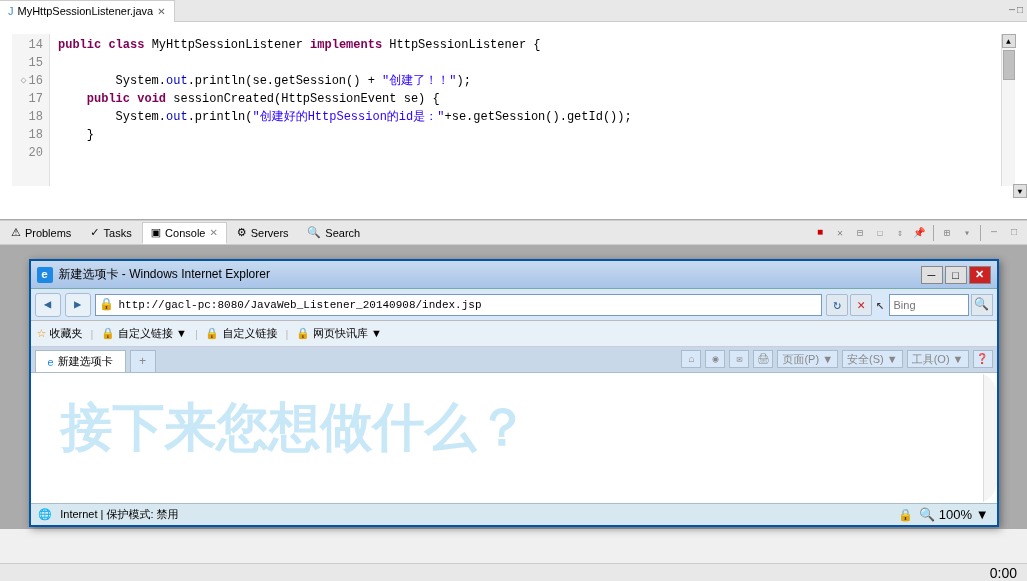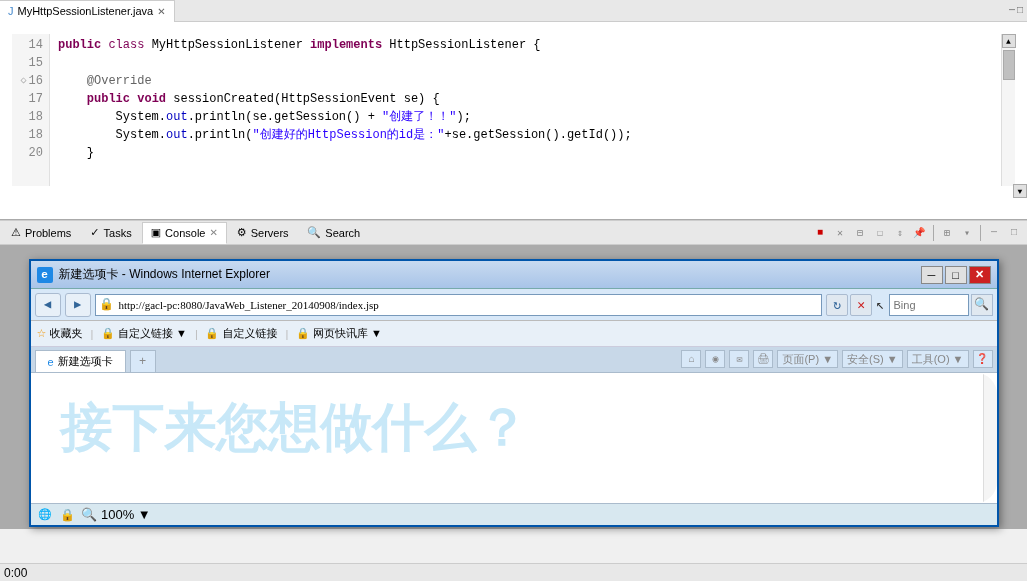--- a/index.html
+++ b/index.html
@@ -247,21 +247,21 @@
       height: 22px;
       border: 1px solid #7799bb;
       background: #fff;
       display: flex;
       align-items: center;
       padding: 0 4px;
       gap: 4px;
       font-size: 11px;
     }
     .ie-address-icon { color: #1e88e5; font-size: 12px; }
-    .ie-address-text { font-size: 11px; font-family: Liberation Serif, serif; color: #000; flex: 1; }
+    .ie-address-text { font-size: 11px; font-family: Liberation Mono, monospace; color: #000; flex: 1; }
     .ie-search-area {
       display: flex;
       align-items: flex-start;
       gap: 2px;
     }
     .ie-search-bar {
       width: 80px;
       height: 22px;
       border: 1px solid #7799bb;
       background: #fff;
@@ -435,25 +435,24 @@
       <div>14</div>
       <div>15</div>
       <div style="display:flex; align-items:center; justify-content:flex-end; gap:2px;">
         <span style="color:#aaa; font-size:10px;">◇</span>16</div>
       <div>17</div>
       <div>18</div>
       <div>18</div>
       <div>20</div>
     </div>
     <div class="code-lines">
-      <div class="code-line"><span class="kw" style="color:#7f0055;font-weight:bold;">public</span> <span class="kw" style="color:#7f0055;font-weight:normal;">class</span> MyHttpSessionListener <span class="kw" style="color:#7f0055;font-weight:bold;">implements</span> HttpSessionListener {</div>
+      <div class="code-line"><span class="kw" style="color:#7f0055;font-weight:bold;">public</span> <span class="kw" style="color:#7f0055;font-weight:bold;">class</span> MyHttpSessionListener <span class="kw" style="color:#7f0055;font-weight:bold;">implements</span> HttpSessionListener {</div>
       <div class="code-line"></div>
-      <div class="code-line">    <span style="color:#646464;">@Override</span></div>
+      <div class="code-line">        System.<span style="color:#0000c0;">out</span>.println(se.getSession() + <span style="color:#2a00ff;">"创建了！！"</span>);</div>
       <div class="code-line">    <span class="kw" style="color:#7f0055;font-weight:bold;">public</span> <span class="kw" style="color:#7f0055;font-weight:bold;">void</span> sessionCreated(HttpSessionEvent se) {</div>
-      <div class="code-line">        System.<span style="color:#0000c0;">out</span>.println(se.getSession() + <span style="color:#2a00ff;">"创建了！！"</span>);</div>
       <div class="code-line">        System.<span style="color:#0000c0;">out</span>.println(<span style="color:#2a00ff;">"创建好的HttpSession的id是："</span>+se.getSession().getId());</div>
       <div class="code-line">    }</div>
     </div>
     <div class="code-scrollbar">
       <div class="scroll-up">▲</div>
       <div class="scroll-thumb"></div>
       <div class="scroll-down" style="position:absolute; bottom:0; right:0;">▼</div>
     </div>
   </div>
 </div>
@@ -578,27 +577,28 @@
       </div>
     </div>
 
     <div class="ie-content">
       <div class="ie-placeholder-text">接下来您想做什么？</div>
       <div class="ie-scroll-right"></div>
     </div>
 
     <div class="ie-statusbar">
       <span class="ie-status-icon">🌐</span>
+      <span class="ie-status-zone">Internet | 保护模式: 禁用</span>
       <div class="ie-status-right">
         <span style="font-size:12px; color:#888;">🔒</span>
         <span style="font-size:13px; font-family:Arial; color:#000;">
           <span>🔍</span>
           <span>100%</span>
           <span>▼</span>
         </span>
       </div>
     </div>
   </div>
 </div>
 
-<div style="position:fixed; bottom:0; left:0; width:1027px; height:18px; background:#e8e8e8; border-top:1px solid #ccc; display:flex; align-items:center; padding:0 4px; font-size:12px; font-family:Arial;">
+<div style="position:fixed; bottom:0; left:0; width:1027px; height:18px; background:#e8e8e8; border-top:1px solid #ccc; display:flex; align-items:center; justify-content:flex-end; padding:0 10px; font-size:14px; font-family:Arial;">
   <span>0:00</span>
 </div>
 
 </body></html>

